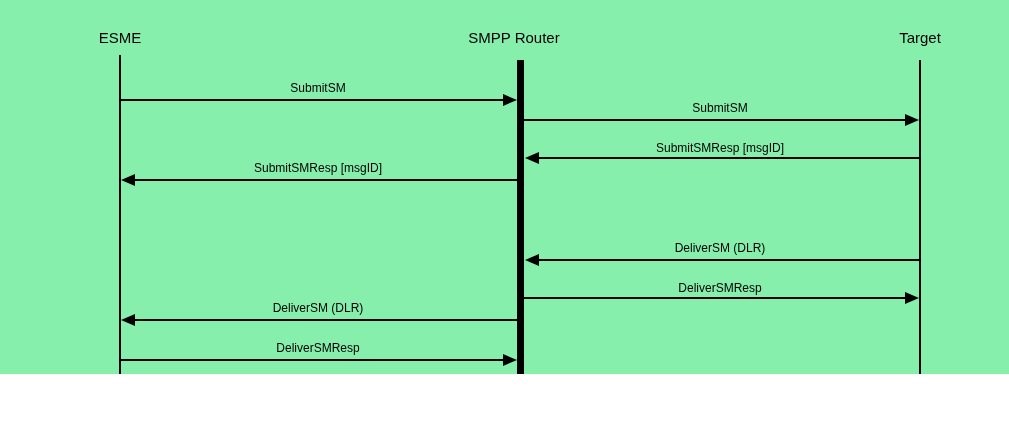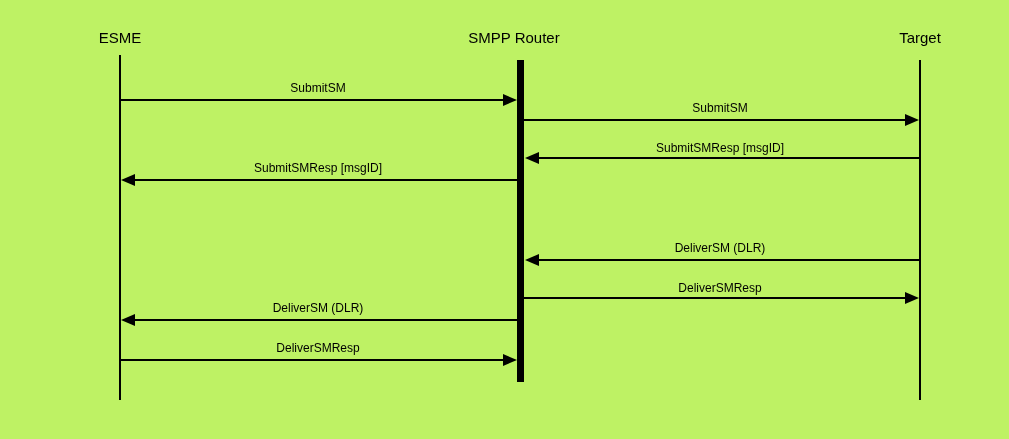--- a/index.html
+++ b/index.html
@@ -6,22 +6,22 @@
     margin: 0;
     padding: 0;
     background: #ffffff;
   }
   body {
     font-family: "Liberation Sans", sans-serif;
   }
   #diagram-root {
     position: relative;
     width: 1009px;
-    height: 439px;
-    background: #bef264;
+    height: 374px;
+    background: #86efac;
     overflow: hidden;
   }
   #seq-svg {
     position: absolute;
     left: 0;
     top: 0;
     width: 1009px;
     height: 439px;
     display: block;
   }

